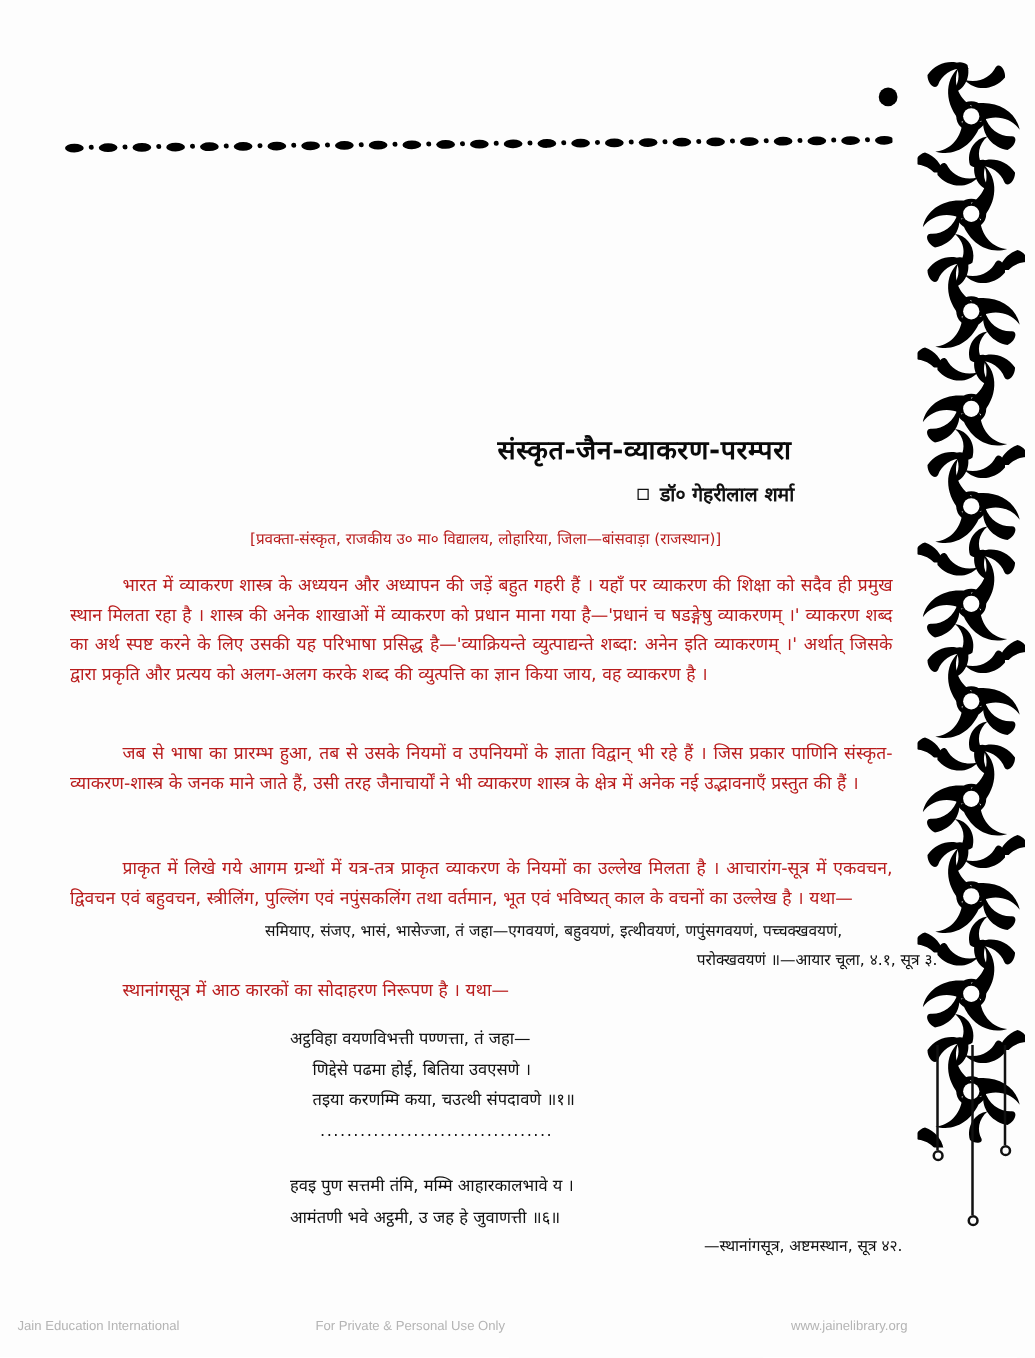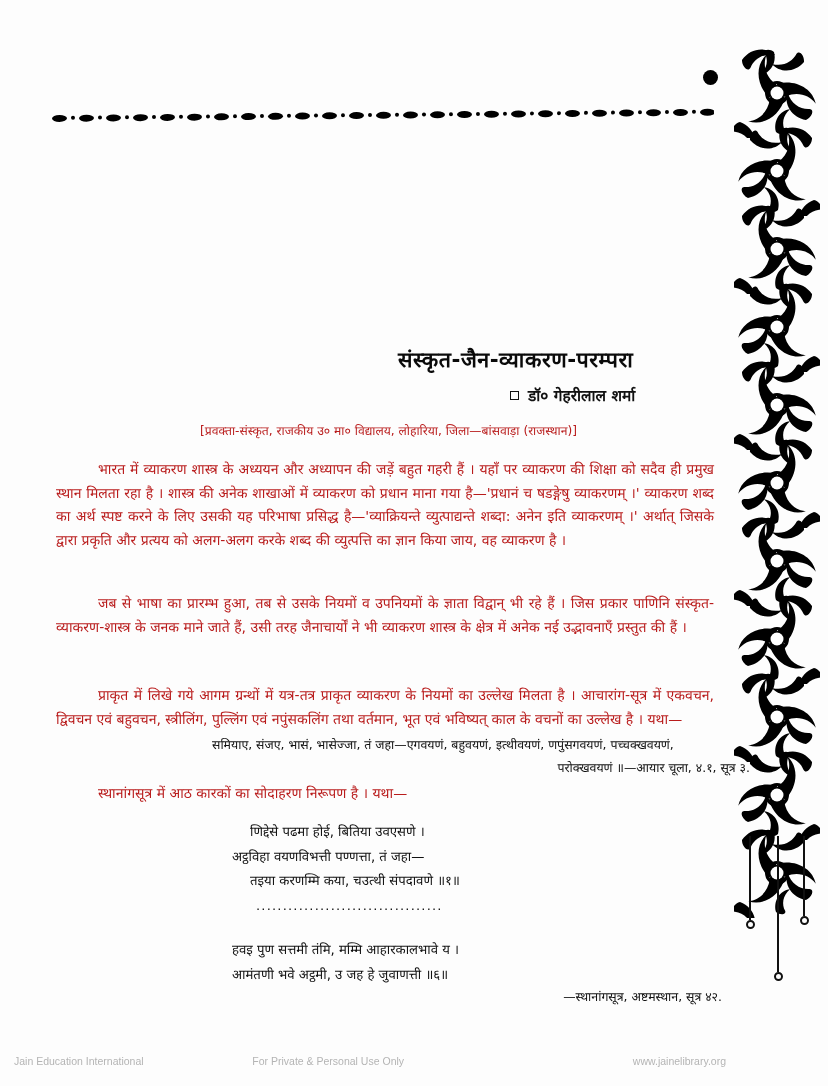--- a/index.html
+++ b/index.html
@@ -477,22 +477,22 @@
     <span class="quote-line-1">समियाए, संजए, भासं, भासेज्जा, तं जहा—एगवयणं, बहुवयणं, इत्थीवयणं, णपुंसगवयणं, पच्चक्खवयणं,</span>
     <span class="quote-foot">
       <span>परोक्खवयणं ॥</span>
       <span>—आयार चूला, ४.१, सूत्र ३.</span>
     </span>
   </div>
 
   <div class="para p5">स्थानांगसूत्र में आठ कारकों का सोदाहरण निरूपण है । यथा—</div>
 
   <div class="verse v1">
+    <span class="vline">अट्ठविहा वयणविभत्ती पण्णत्ता, तं जहा—</span>
     <span class="vline ind">णिद्देसे   पढमा   होई,  बितिया   उवएसणे ।</span>
-    <span class="vline">अट्ठविहा वयणविभत्ती पण्णत्ता, तं जहा—</span>
     <span class="vline ind">तइया करणम्मि कया,  चउत्थी   संपदावणे ॥१॥</span>
   </div>
 
   <div class="dot-rule">...................................</div>
 
   <div class="verse v2">
     <span class="vline">हवइ  पुण  सत्तमी तंमि, मम्मि आहारकालभावे  य ।</span>
     <span class="vline">आमंतणी   भवे   अट्ठमी,  उ  जह  हे जुवाणत्ती ॥६॥</span>
   </div>
 

